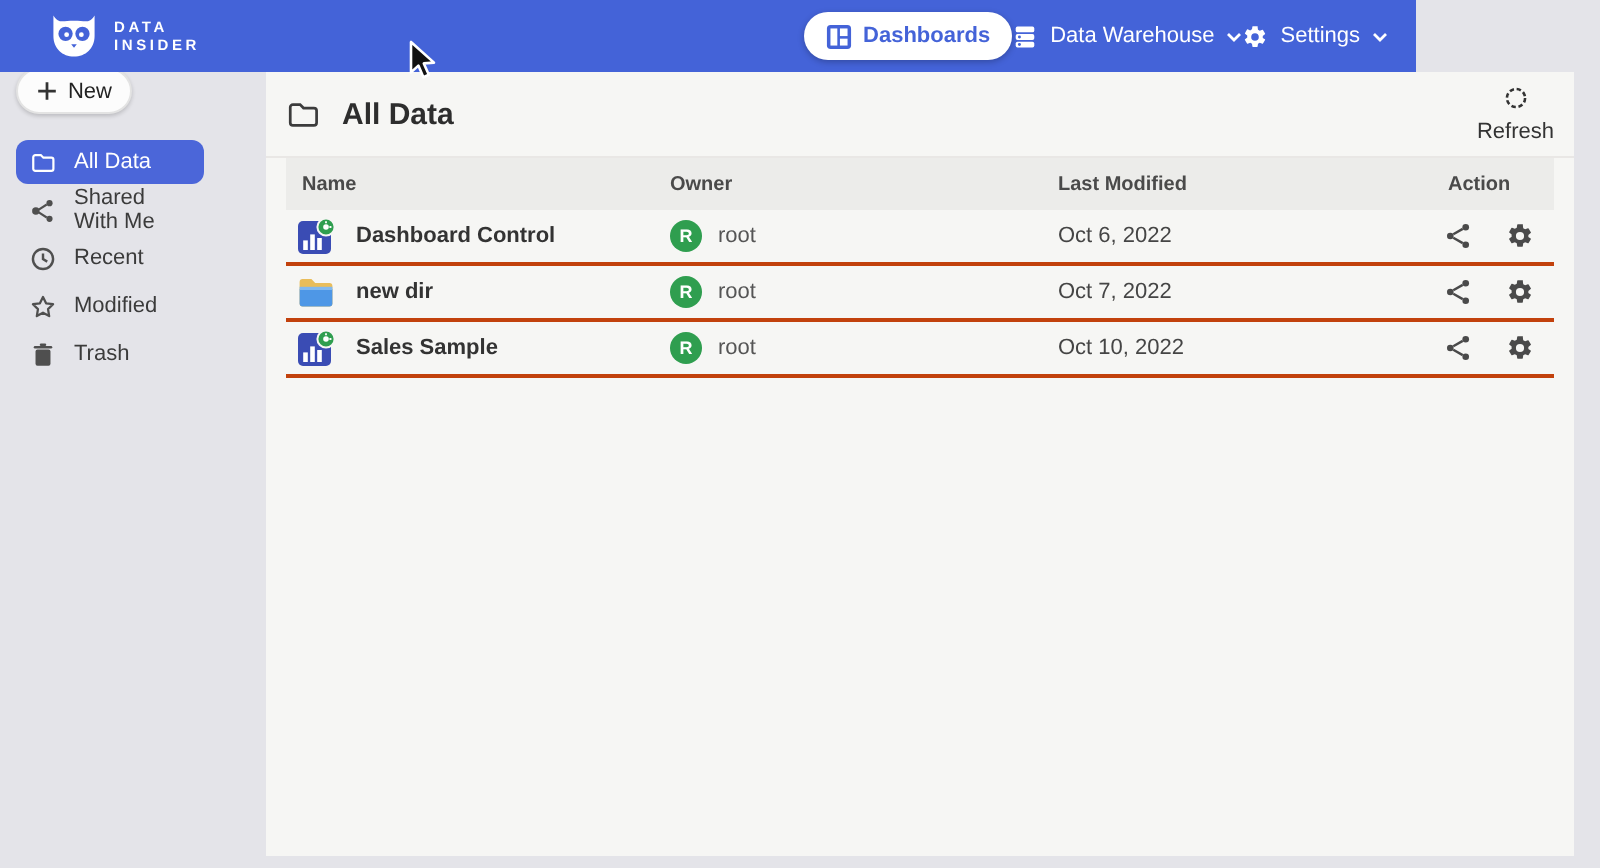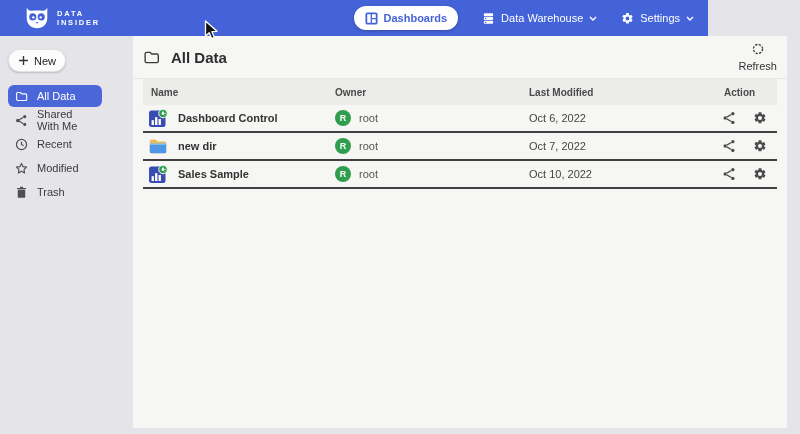--- a/index.html
+++ b/index.html
@@ -4,28 +4,28 @@
 <style>
   * { margin:0; padding:0; box-sizing:border-box; }
   html,body { width:800px; height:434px; }
   body { font-family:"Liberation Sans", sans-serif; background:#e4e4e9; position:relative; overflow:hidden; }
 
   
   .topbar { position:absolute; top:0; left:0; width:708px; height:36px; background:#4463d8;
             display:flex; align-items:center; padding:0 14px; z-index:5; }
   .logo { display:flex; align-items:center; gap:7px; margin-left:10px; }
   .logo-text { color:#fff; font-size:7.5px; font-weight:bold; letter-spacing:1.8px; line-height:9px; }
-  .topnav { margin-left:auto; display:flex; align-items:center; gap:24px; }
+  .topnav { margin-left:auto; display:flex; align-items:center; }
   .dash-btn { background:#fff; color:#4463d8; border:none; border-radius:14px; height:24px;
               padding:0 11px; display:flex; align-items:center; gap:6px; font-size:11px; font-weight:bold;
               box-shadow:0 1px 3px rgba(0,0,0,.25); cursor:pointer; font-family:inherit; }
   .nav-item { display:flex; align-items:center; gap:6px; color:#fff; font-size:11px; cursor:pointer; }
 
   
-  .sidebar { position:absolute; top:36px; left:0; width:110px; height:398px; background:#e4e4e9; }
+  .sidebar { position:absolute; top:21px; left:0; width:110px; height:398px; background:#e4e4e9; }
   .new-btn { margin:13px 0 0 8px; width:58px; height:23px; background:#fcfcfc; border:1px solid #e3e3e3;
              border-radius:13px; display:flex; align-items:center; justify-content:center; gap:5px;
              font-size:11px; color:#222; box-shadow:0 1px 2px rgba(0,0,0,.18); cursor:pointer; font-family:inherit; }
   .side-nav { margin-top:13px; padding:0 8px; display:flex; flex-direction:column; gap:2px; }
   .side-item { height:22px; border-radius:6px; display:flex; align-items:center; gap:9px; padding:0 7px;
                font-size:11px; color:#3b3b3b; cursor:pointer; }
   .side-item .si { color:#4f4f4f; display:flex; }
   .side-item.active { background:#4b66d9; color:#fff; }
   .side-item.active .si { color:#fff; }
 
@@ -34,21 +34,21 @@
   .content-header { height:43px; display:flex; align-items:center; padding:0 10px;
                     border-bottom:1px solid #e9e7e5; }
   .title { font-size:15px; font-weight:bold; color:#2d2d2d; margin-left:11px; }
   .refresh { margin-left:auto; display:flex; align-items:center; gap:5px; font-size:11px; color:#333; cursor:pointer;flex-direction:column; }
 
   .table { margin:0 10px; }
   .thead, .trow { display:grid; grid-template-columns:192px 194px 193px 1fr; align-items:center; }
   .thead { background:#ececea; height:26px; font-size:10px; font-weight:bold; color:#4a4a4a; }
   .thead > div:first-child { padding-left:8px; }
   .thead > div:last-child { padding-left:2px; }
-  .trow { height:28px; border-bottom:2px solid #404040; cursor:pointer; }
+  .trow { height:28px; border-bottom:2px solid #c2410c; cursor:pointer; }
   .cell-name { display:flex; align-items:center; gap:10px; padding-left:5px;
                font-size:11px; font-weight:bold; color:#333; }
   .cell-owner { display:flex; align-items:center; gap:8px; font-size:11px; color:#555; }
   .avatar { width:16px; height:16px; border-radius:50%; background:#2f9e4f; color:#fff;
             font-size:9px; font-weight:bold; display:flex; align-items:center; justify-content:center; }
   .cell-date { font-size:11px; color:#454545; }
   .cell-actions { display:flex; align-items:center; gap:17px; }
   .act-ic { display:flex; cursor:pointer; }
   .file-icon { width:20px; height:20px; flex:0 0 20px; }
 

